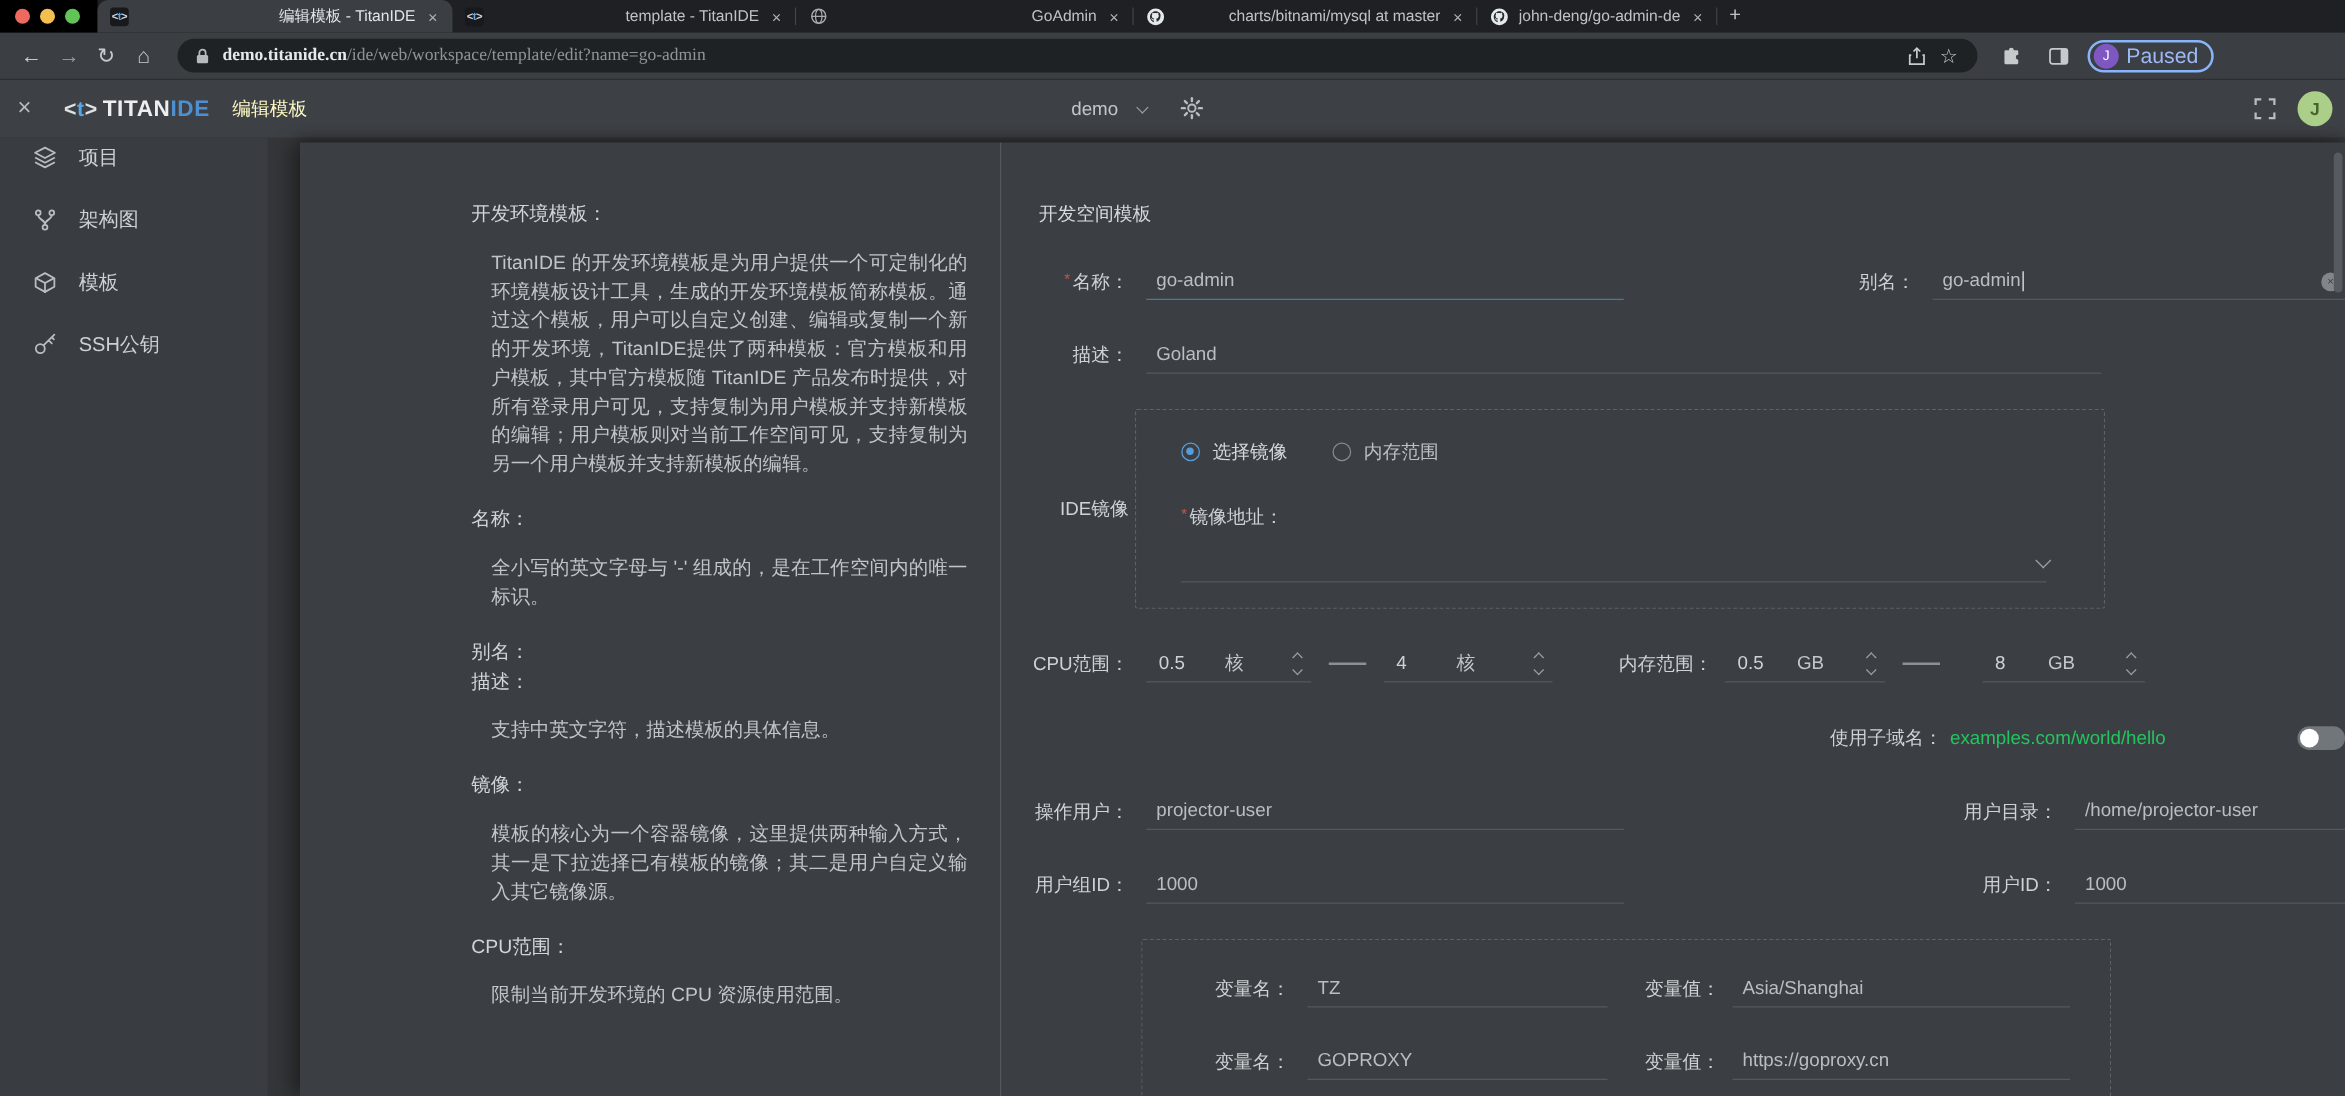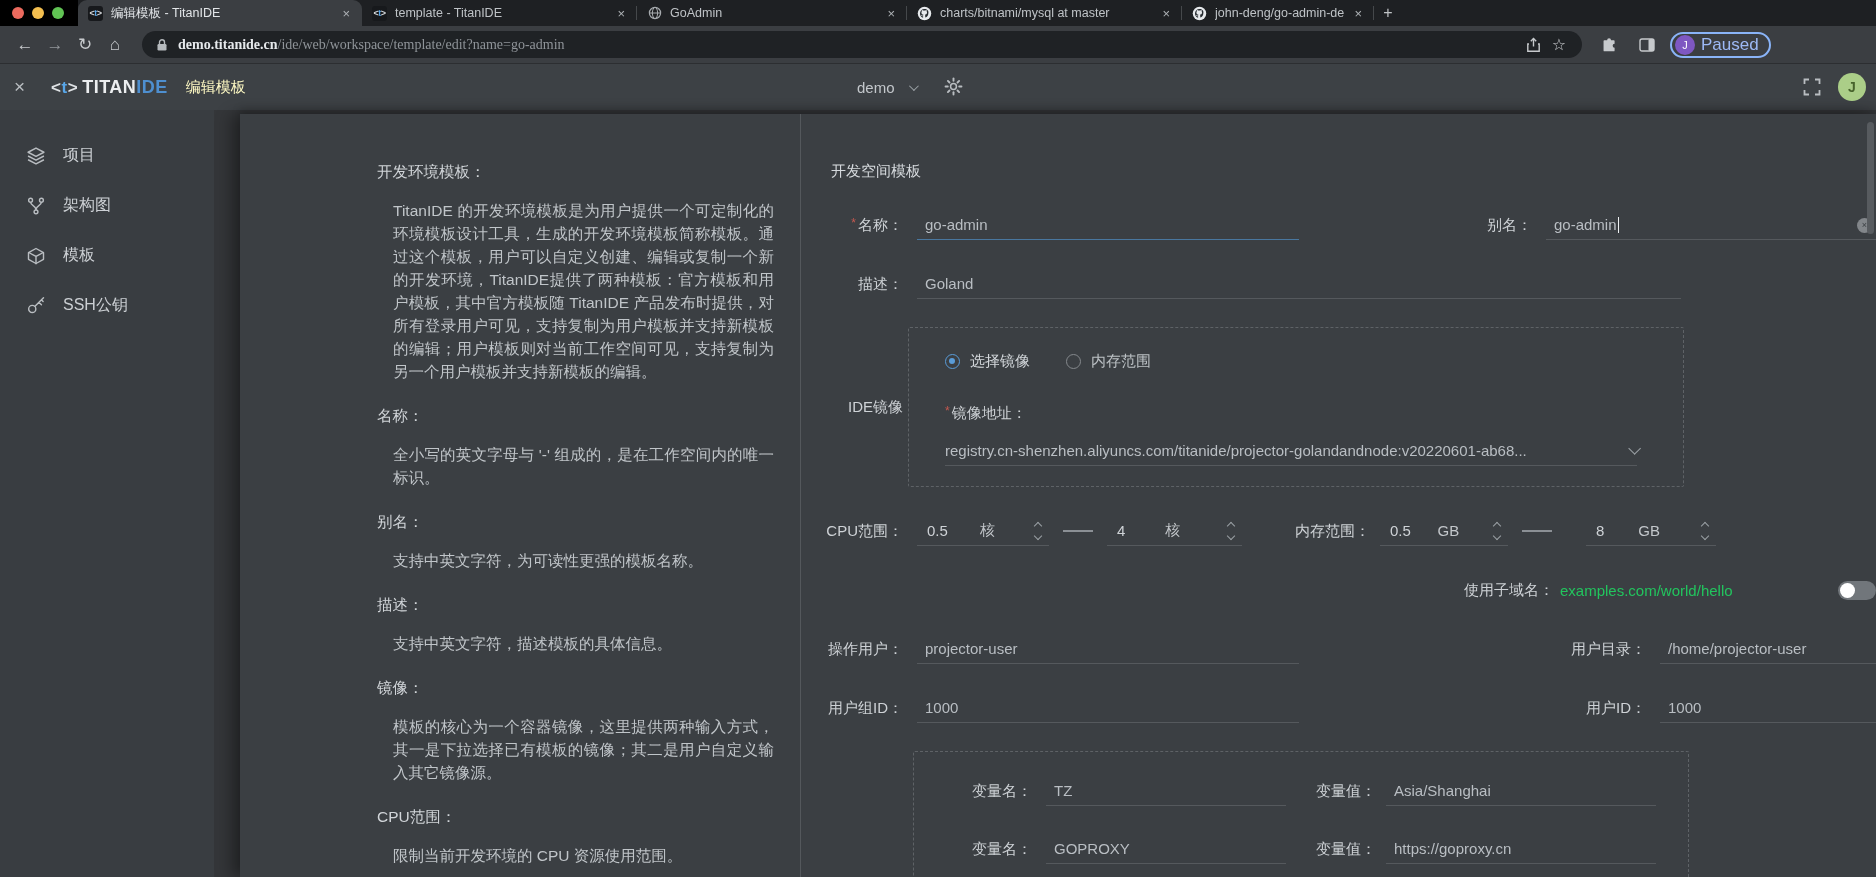--- a/index.html
+++ b/index.html
@@ -11,21 +11,21 @@
   .tabstrip { position:relative; height:26px; background:#1e2023; display:flex; align-items:stretch; }
   .traffic { width:78px; background:#000; display:flex; align-items:center; gap:8px; padding-left:12px; }
   .tl { width:12px; height:12px; border-radius:50%; }
   .tl.red{background:#ec6a5e}.tl.yel{background:#f4bf4f}.tl.grn{background:#61c454}
   .tab { position:relative; display:flex; align-items:center; padding:0 8px 0 10px; color:#bfc3c7; font-size:12.5px; overflow:hidden; white-space:nowrap; }
   .tab.active { background:#3b3e42; border-radius:9px 9px 0 0; color:#e3e6e9; }
   .tab .sep { position:absolute; right:0; top:6px; height:14px; width:1px; background:#45484b; }
   .fav { width:15px; height:15px; margin-right:8px; flex:0 0 auto; display:flex; align-items:center; justify-content:center; }
   .fav-ti { background:#17191c; border-radius:3px; font-size:9px; font-weight:bold; color:#d7dadd; letter-spacing:-0.5px; }
   .fav-ti b { color:#58a6e8; font-weight:bold; }
-  .tabtitle { flex:1; overflow:hidden; }
+  .tabtitle { flex:1; overflow:hidden;text-align:right; }
   .tabclose { margin-left:6px; color:#aeb2b6; font-size:13px; line-height:1; padding:0 4px; flex:0 0 auto; }
   .newtab { width:28px; display:flex; align-items:center; justify-content:center; color:#c0c3c6; font-size:16px; }
 
   
   .toolbar { height:38px; background:#3b3e42; display:flex; align-items:center; padding:0 10px; border-bottom:1px solid #2c2e31; }
   .navbtn { width:30px; height:30px; display:flex; align-items:center; justify-content:center; color:#c7cacd; font-size:17px; }
   .navbtn.dim { color:#93979b; }
   .urlbar { height:27px; flex:0 0 auto; width:1440px; margin-left:12px; background:#1f2225; border-radius:14px; display:flex; align-items:center; padding:0 10px 0 14px; }
   .url { font-size:14px; color:#8f9499; margin-left:10px; flex:1; white-space:nowrap; overflow:hidden;font-family:Liberation Serif, serif; }
   .url b { color:#e6e9ec; font-weight:bold; }
@@ -46,21 +46,21 @@
   .pagetitle { margin-left:18px; font-size:15px; color:#fef9c3; }
   .workspace { position:absolute; left:857px; display:flex; align-items:center; color:#c3c7cb; font-size:15px; }
   .chev { width:7px; height:7px; border-right:1.5px solid #9aa0a5; border-bottom:1.5px solid #9aa0a5; transform:rotate(45deg) translateY(-2px); margin-left:14px; }
   .gear { position:absolute; left:944px; top:13px; }
   .hdr-right { position:absolute; right:10px; display:flex; align-items:center; gap:16px; }
   .avatar { width:28px; height:28px; border-radius:50%; background:#abce88; color:#47632c; font-size:14px; font-weight:bold; display:flex; align-items:center; justify-content:center; }
 
   
   .appbody { position:relative; height:767px; }
   .sidebar { position:absolute; left:0; top:0; bottom:0; width:214px; background:#393d41; padding-top:6px; }
-  .sbitem { height:50px; display:flex; align-items:flex-end; padding-left:26px; color:#ccd0d4; font-size:16px; gap:17px; }
+  .sbitem { height:50px; display:flex; align-items:flex-start; padding-left:26px; color:#ccd0d4; font-size:16px; gap:17px; }
   .sbitem svg { flex:0 0 auto; }
 
   .panel { position:absolute; left:240px; top:4px; right:0; bottom:0; background:#3b3f43; display:flex; overflow:hidden;
            box-shadow:-10px 0 14px rgba(0,0,0,0.30), 0 -5px 8px rgba(0,0,0,0.18); }
 
   
   .help { width:560px; flex:0 0 auto; padding:46px 26px 0 137px; color:#c0c5c9; }
   .help-h { font-size:15.5px; color:#d1d5d9; line-height:24px; }
   .help-p { font-size:15.5px; line-height:23px; margin:15px 0 21px 16px; text-align:justify; }
   .vdiv { width:1px; background:#54585c; flex:0 0 auto; }
@@ -313,21 +313,20 @@
         <div>
           <div class="help-h">开发环境模板：</div>
           <div class="help-p">TitanIDE 的开发环境模板是为用户提供一个可定制化的环境模板设计工具，生成的开发环境模板简称模板。通过这个模板，用户可以自定义创建、编辑或复制一个新的开发环境，TitanIDE提供了两种模板：官方模板和用户模板，其中官方模板随 TitanIDE 产品发布时提供，对所有登录用户可见，支持复制为用户模板并支持新模板的编辑；用户模板则对当前工作空间可见，支持复制为另一个用户模板并支持新模板的编辑。</div>
         </div>
         <div>
           <div class="help-h">名称：</div>
           <div class="help-p">全小写的英文字母与 '-' 组成的，是在工作空间内的唯一标识。</div>
         </div>
         <div>
           <div class="help-h">别名：</div>
-          <div class="help-p">支持中英文字符，为可读性更强的模板名称。</div>
         </div>
         <div>
           <div class="help-h">描述：</div>
           <div class="help-p">支持中英文字符，描述模板的具体信息。</div>
         </div>
         <div>
           <div class="help-h">镜像：</div>
           <div class="help-p">模板的核心为一个容器镜像，这里提供两种输入方式，其一是下拉选择已有模板的镜像；其二是用户自定义输入其它镜像源。</div>
         </div>
         <div>
@@ -373,21 +372,20 @@
                 <span class="rdot"></span>
                 <span class="rlab">选择镜像</span>
               </span>
               <span class="radio off">
                 <span class="rdot"></span>
                 <span class="rlab">内存范围</span>
               </span>
             </div>
             <div class="addrlab"><span class="req">*</span><span>镜像地址：</span></div>
             <div class="selectrow">
-              <span class="val">registry.cn-shenzhen.aliyuncs.com/titanide/projector-golandandnode:v20220601-ab68...</span>
               <span class="selchev"></span>
             </div>
           </div>
         </div>
 
         <div class="frow">
           <span class="lab">CPU范围：</span>
           <span class="grp" style="width:132px;margin-left:14px">
             <span class="val">0.5</span>
             <span class="unit">核</span>

